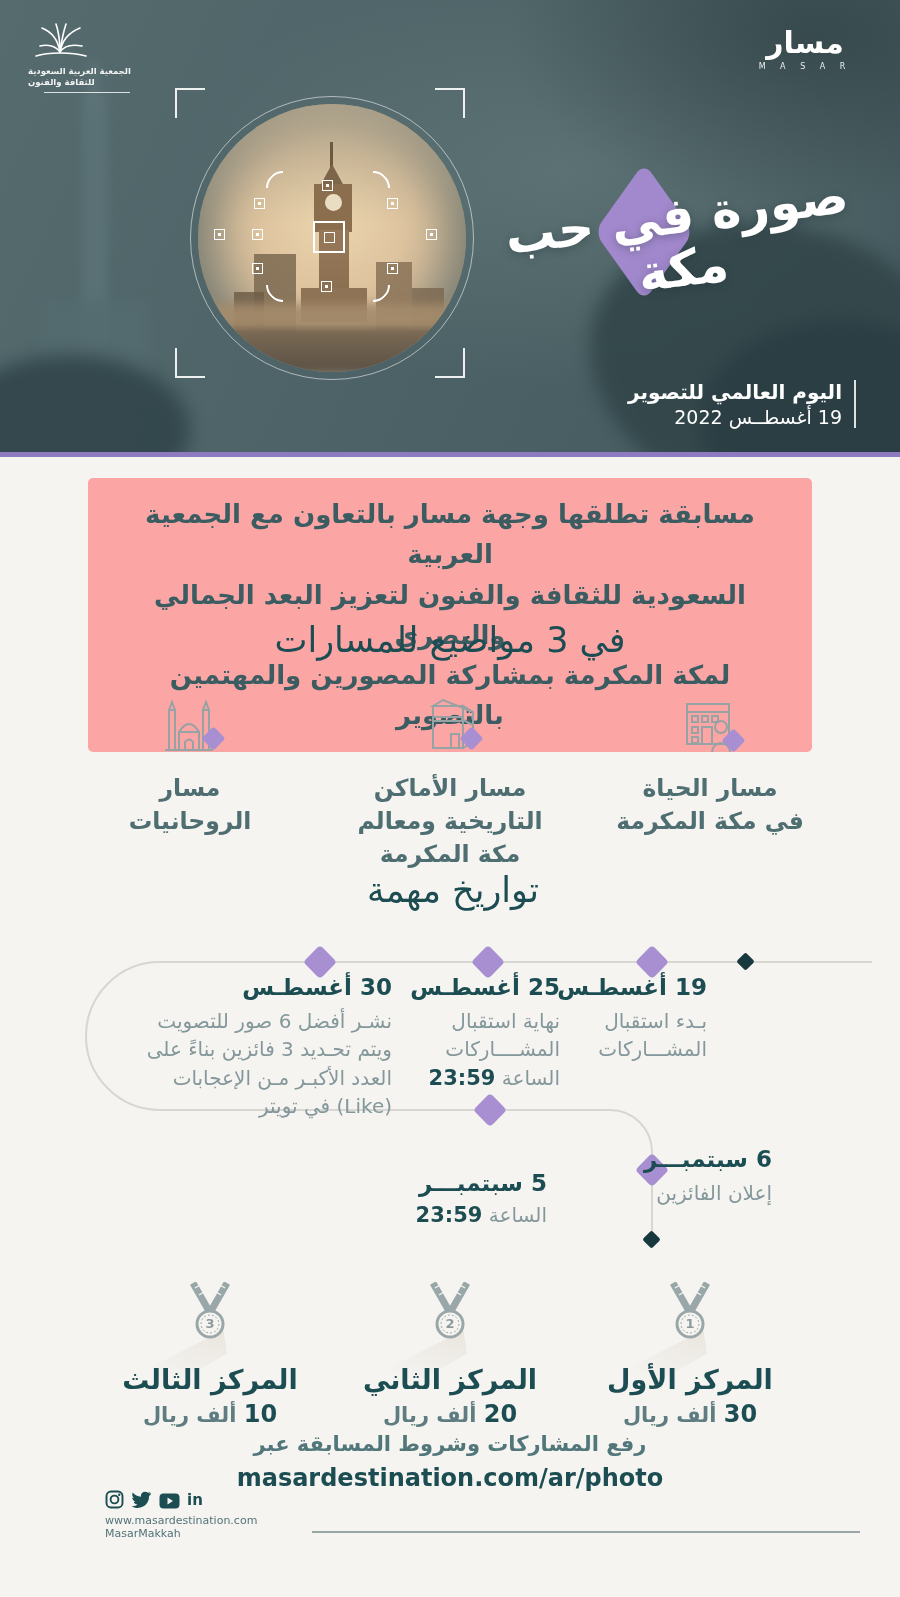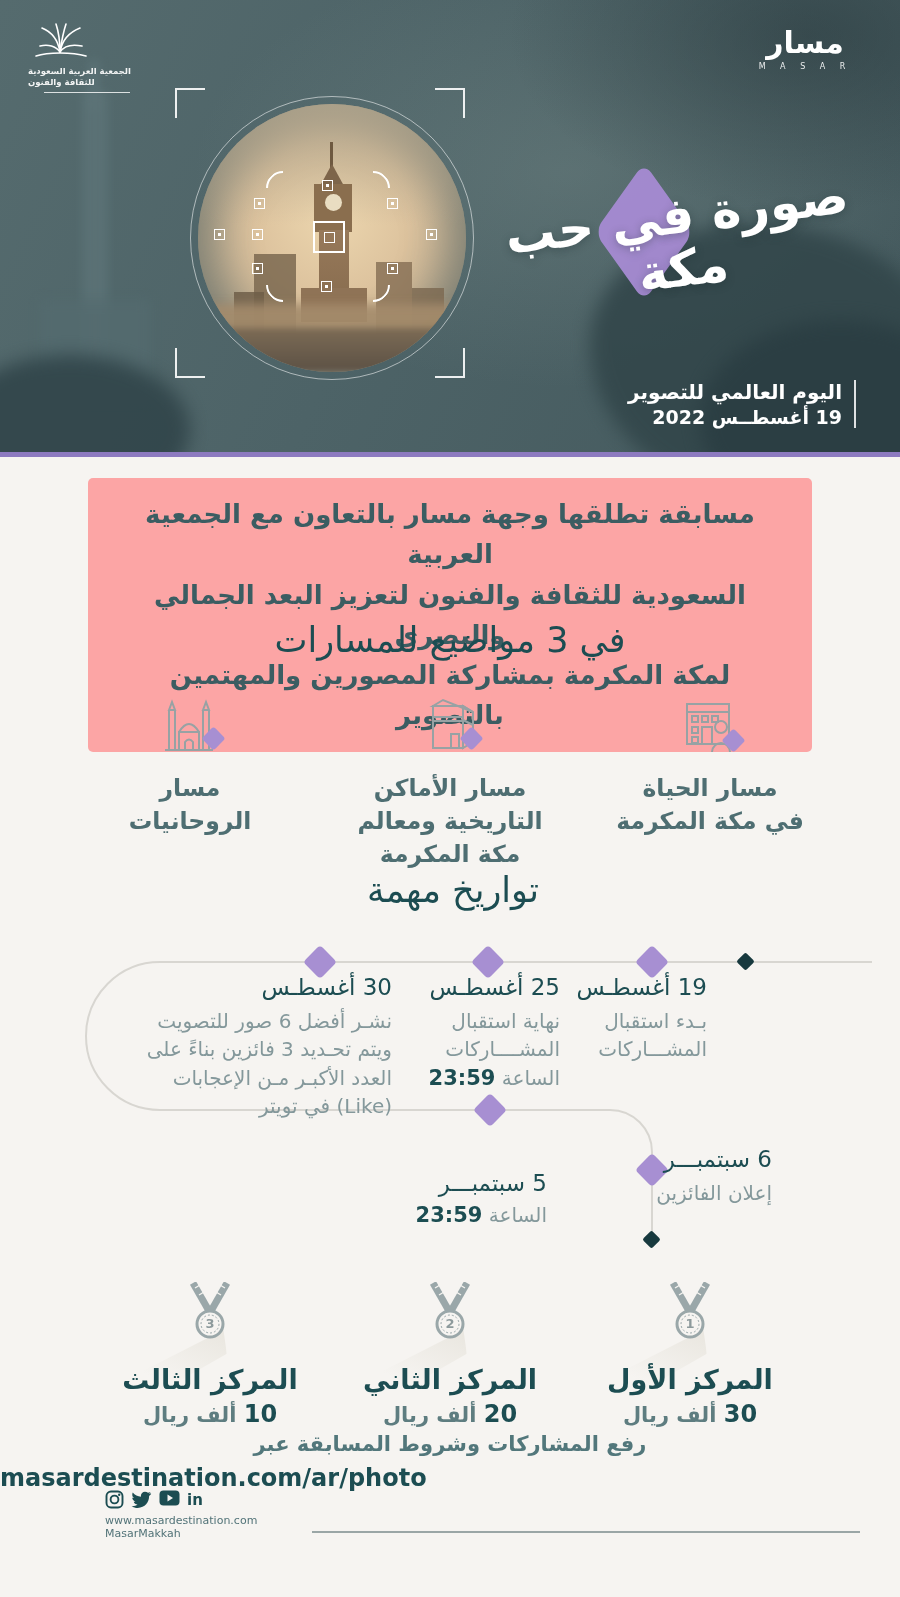--- a/index.html
+++ b/index.html
@@ -72,21 +72,21 @@
 
   
   .title-diamond{position:absolute;left:609px;top:197px;width:70px;height:70px;background:#a78bd3;
     border-radius:10px;transform:scaleY(1.4) rotate(45deg);opacity:.95;}
   .hero-title{position:absolute;left:485px;top:190px;width:390px;text-align:center;color:#fff;
     font-size:50px;font-weight:800;transform:rotate(-7deg);direction:rtl;line-height:1.05;
     text-shadow:0 2px 8px rgba(30,45,48,.35);}
   .hero-date{position:absolute;right:44px;top:380px;direction:rtl;text-align:right;color:#fff;
     border-right:2px solid rgba(255,255,255,.85);padding-right:12px;}
   .hero-date .l1{font-size:20px;font-weight:700;}
-  .hero-date .l2{font-size:19px;font-weight:700;margin-top:2px;}
+  .hero-date .l2{font-size:19px;font-weight:400;margin-top:2px;}
 
   .purple-line{position:absolute;left:0;top:452px;width:900px;height:5px;background:#8d7ac0;}
 
   
   .intro{position:absolute;left:88px;top:478px;width:724px;background:#fca5a5;border-radius:5px;
     padding:16px 26px;direction:rtl;text-align:center;font-size:26px;line-height:1.55;
     font-weight:600;color:#3b5d62;}
   .h2{position:absolute;left:0;width:100%;text-align:center;direction:rtl;
     font-size:35px;font-weight:400;color:#1c4d52;}
   .h-tracks{top:620px;}
@@ -95,45 +95,45 @@
   .tracks{position:absolute;left:60px;top:692px;width:780px;display:flex;direction:rtl;}
   .track{flex:1;text-align:center;}
   .track .icn{height:70px;display:flex;align-items:flex-end;justify-content:center;}
   .track .lbl{margin-top:10px;font-size:23.5px;font-weight:600;color:#4e6e72;line-height:1.4;direction:rtl;}
 
   
   .tl-svg{position:absolute;left:0;top:930px;}
   .dmd{position:absolute;width:24px;height:24px;background:#a78fd2;border-radius:4px;transform:rotate(45deg);}
   .dmd.sm{width:13px;height:13px;background:#17393e;border-radius:2px;}
   .tl-ev{position:absolute;direction:rtl;text-align:right;}
-  .tl-date{font-size:23px;font-weight:400;color:#1c4d52;margin-bottom:7px;}
+  .tl-date{font-size:23px;font-weight:700;color:#1c4d52;margin-bottom:7px;}
   .tl-desc{font-size:20px;line-height:1.42;color:#84989b;font-weight:500;}
   .tl-time{font-size:20px;color:#84989b;font-weight:500;margin-top:2px;}
   .tl-time b{color:#1c4d52;font-size:21px;font-weight:800;}
 
   
   .prizes{position:absolute;left:90px;top:1282px;width:720px;display:flex;direction:rtl;}
   .prize{flex:1;text-align:center;position:relative;}
   .beam{position:absolute;left:50%;top:48px;width:84px;height:66px;transform:translateX(-80%);
     background:linear-gradient(205deg,#e9e6df 0%,rgba(246,244,241,0) 78%);
     clip-path:polygon(96% 0,100% 36%,12% 100%,0 62%);}
   .medal-wrap{position:relative;width:54px;margin:0 auto;height:70px;}
   .medal-wrap .rank{position:absolute;left:0;top:34px;width:54px;text-align:center;
     font-size:13px;font-weight:700;color:#8d9a9c;}
   .p-title{position:relative;margin-top:12px;font-size:27px;font-weight:800;color:#1c4d52;direction:rtl;}
   .p-amt{position:relative;margin-top:5px;font-size:21px;color:#5e7d80;font-weight:600;direction:rtl;}
   .p-amt b{font-size:24px;color:#1c4d52;font-weight:800;}
 
   
   .f-upload{position:absolute;left:0;top:1432px;width:100%;text-align:center;direction:rtl;
     font-size:21px;font-weight:600;color:#52777b;}
-  .f-url{position:absolute;left:0;top:1464px;width:100%;
+  .f-url{position:absolute;left:0;top:1464px;width:100%;text-align:center;
     font-size:24px;font-weight:800;color:#1c4d52;}
   .social{position:absolute;left:105px;top:1490px;}
-  .social .icons{display:flex;gap:7px;align-items:flex-start;}
+  .social .icons{display:flex;gap:7px;align-items:flex-end;}
   .social .site{margin-top:5px;font-size:11px;color:#527378;}
   .social .handle{font-size:11px;color:#527378;}
   .f-rule{position:absolute;left:312px;top:1531px;width:548px;height:2px;background:#9aa6a6;}
 </style>
 </head>
 <body>
 
 <div class="page">
 
   <div class="hero">

